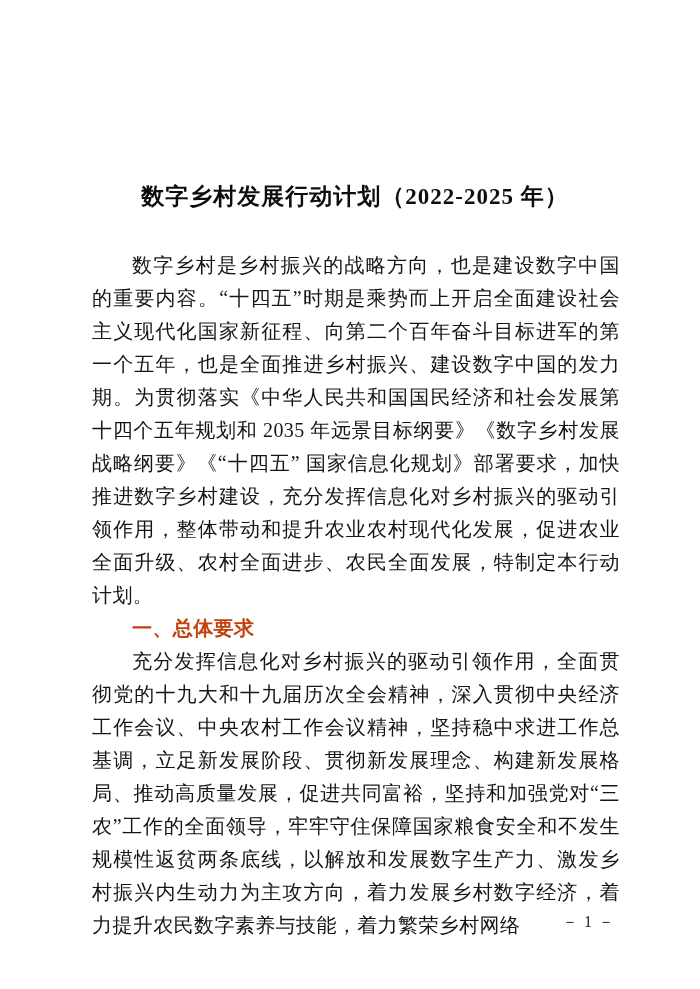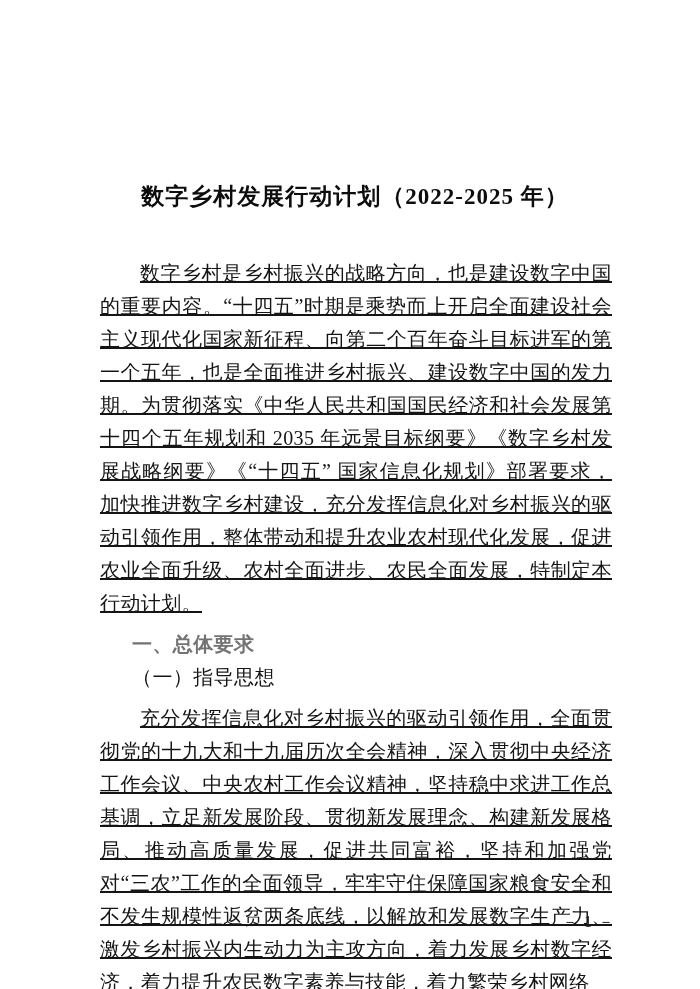--- a/index.html
+++ b/index.html
@@ -34,30 +34,29 @@
     top: 249px;
     left: 92px;
     width: 528px;
     font-size: 20px;
     line-height: 33px;
     text-align: justify;
     text-justify: inter-character;
     letter-spacing: 0.4px;
   }
   .para {
-    margin: 8px;
+    margin: 0;
     text-indent: 2em;
-    text-decoration: underline;
   }
   .heading1 {
     margin: 0;
     text-indent: 2em;
     font-weight: bold;
     font-family: Liberation Serif, serif;
-    color: #737373;
+    color: #c2410c;
   }
   .heading2 {
     margin: 0;
     text-indent: 2em;
   }
   .page-number {
     position: absolute;
     top: 910px;
     right: 85px;
     font-size: 16px;
@@ -72,21 +71,20 @@
 <div class="page">
 
   <h1 class="title">数字乡村发展行动计划（2022-2025 年）</h1>
 
   <div class="body-block">
 
     <p class="para">数字乡村是乡村振兴的战略方向，也是建设数字中国的重要内容。“十四五”时期是乘势而上开启全面建设社会主义现代化国家新征程、向第二个百年奋斗目标进军的第一个五年，也是全面推进乡村振兴、建设数字中国的发力期。为贯彻落实《中华人民共和国国民经济和社会发展第十四个五年规划和 2035 年远景目标纲要》《数字乡村发展战略纲要》《“十四五” 国家信息化规划》部署要求，加快推进数字乡村建设，充分发挥信息化对乡村振兴的驱动引领作用，整体带动和提升农业农村现代化发展，促进农业全面升级、农村全面进步、农民全面发展，特制定本行动计划。</p>
 
     <div class="heading1">一、总体要求</div>
 
-    <div class="heading2">（一）指导思想</div>
 
     <p class="para">充分发挥信息化对乡村振兴的驱动引领作用，全面贯彻党的十九大和十九届历次全会精神，深入贯彻中央经济工作会议、中央农村工作会议精神，坚持稳中求进工作总基调，立足新发展阶段、贯彻新发展理念、构建新发展格局、推动高质量发展，促进共同富裕，坚持和加强党对“三农”工作的全面领导，牢牢守住保障国家粮食安全和不发生规模性返贫两条底线，以解放和发展数字生产力、激发乡村振兴内生动力为主攻方向，着力发展乡村数字经济，着力提升农民数字素养与技能，着力繁荣乡村网络</p>
 
   </div>
 
   <div class="page-number">－ 1 －</div>
 
 </div>
 
 </body></html>

